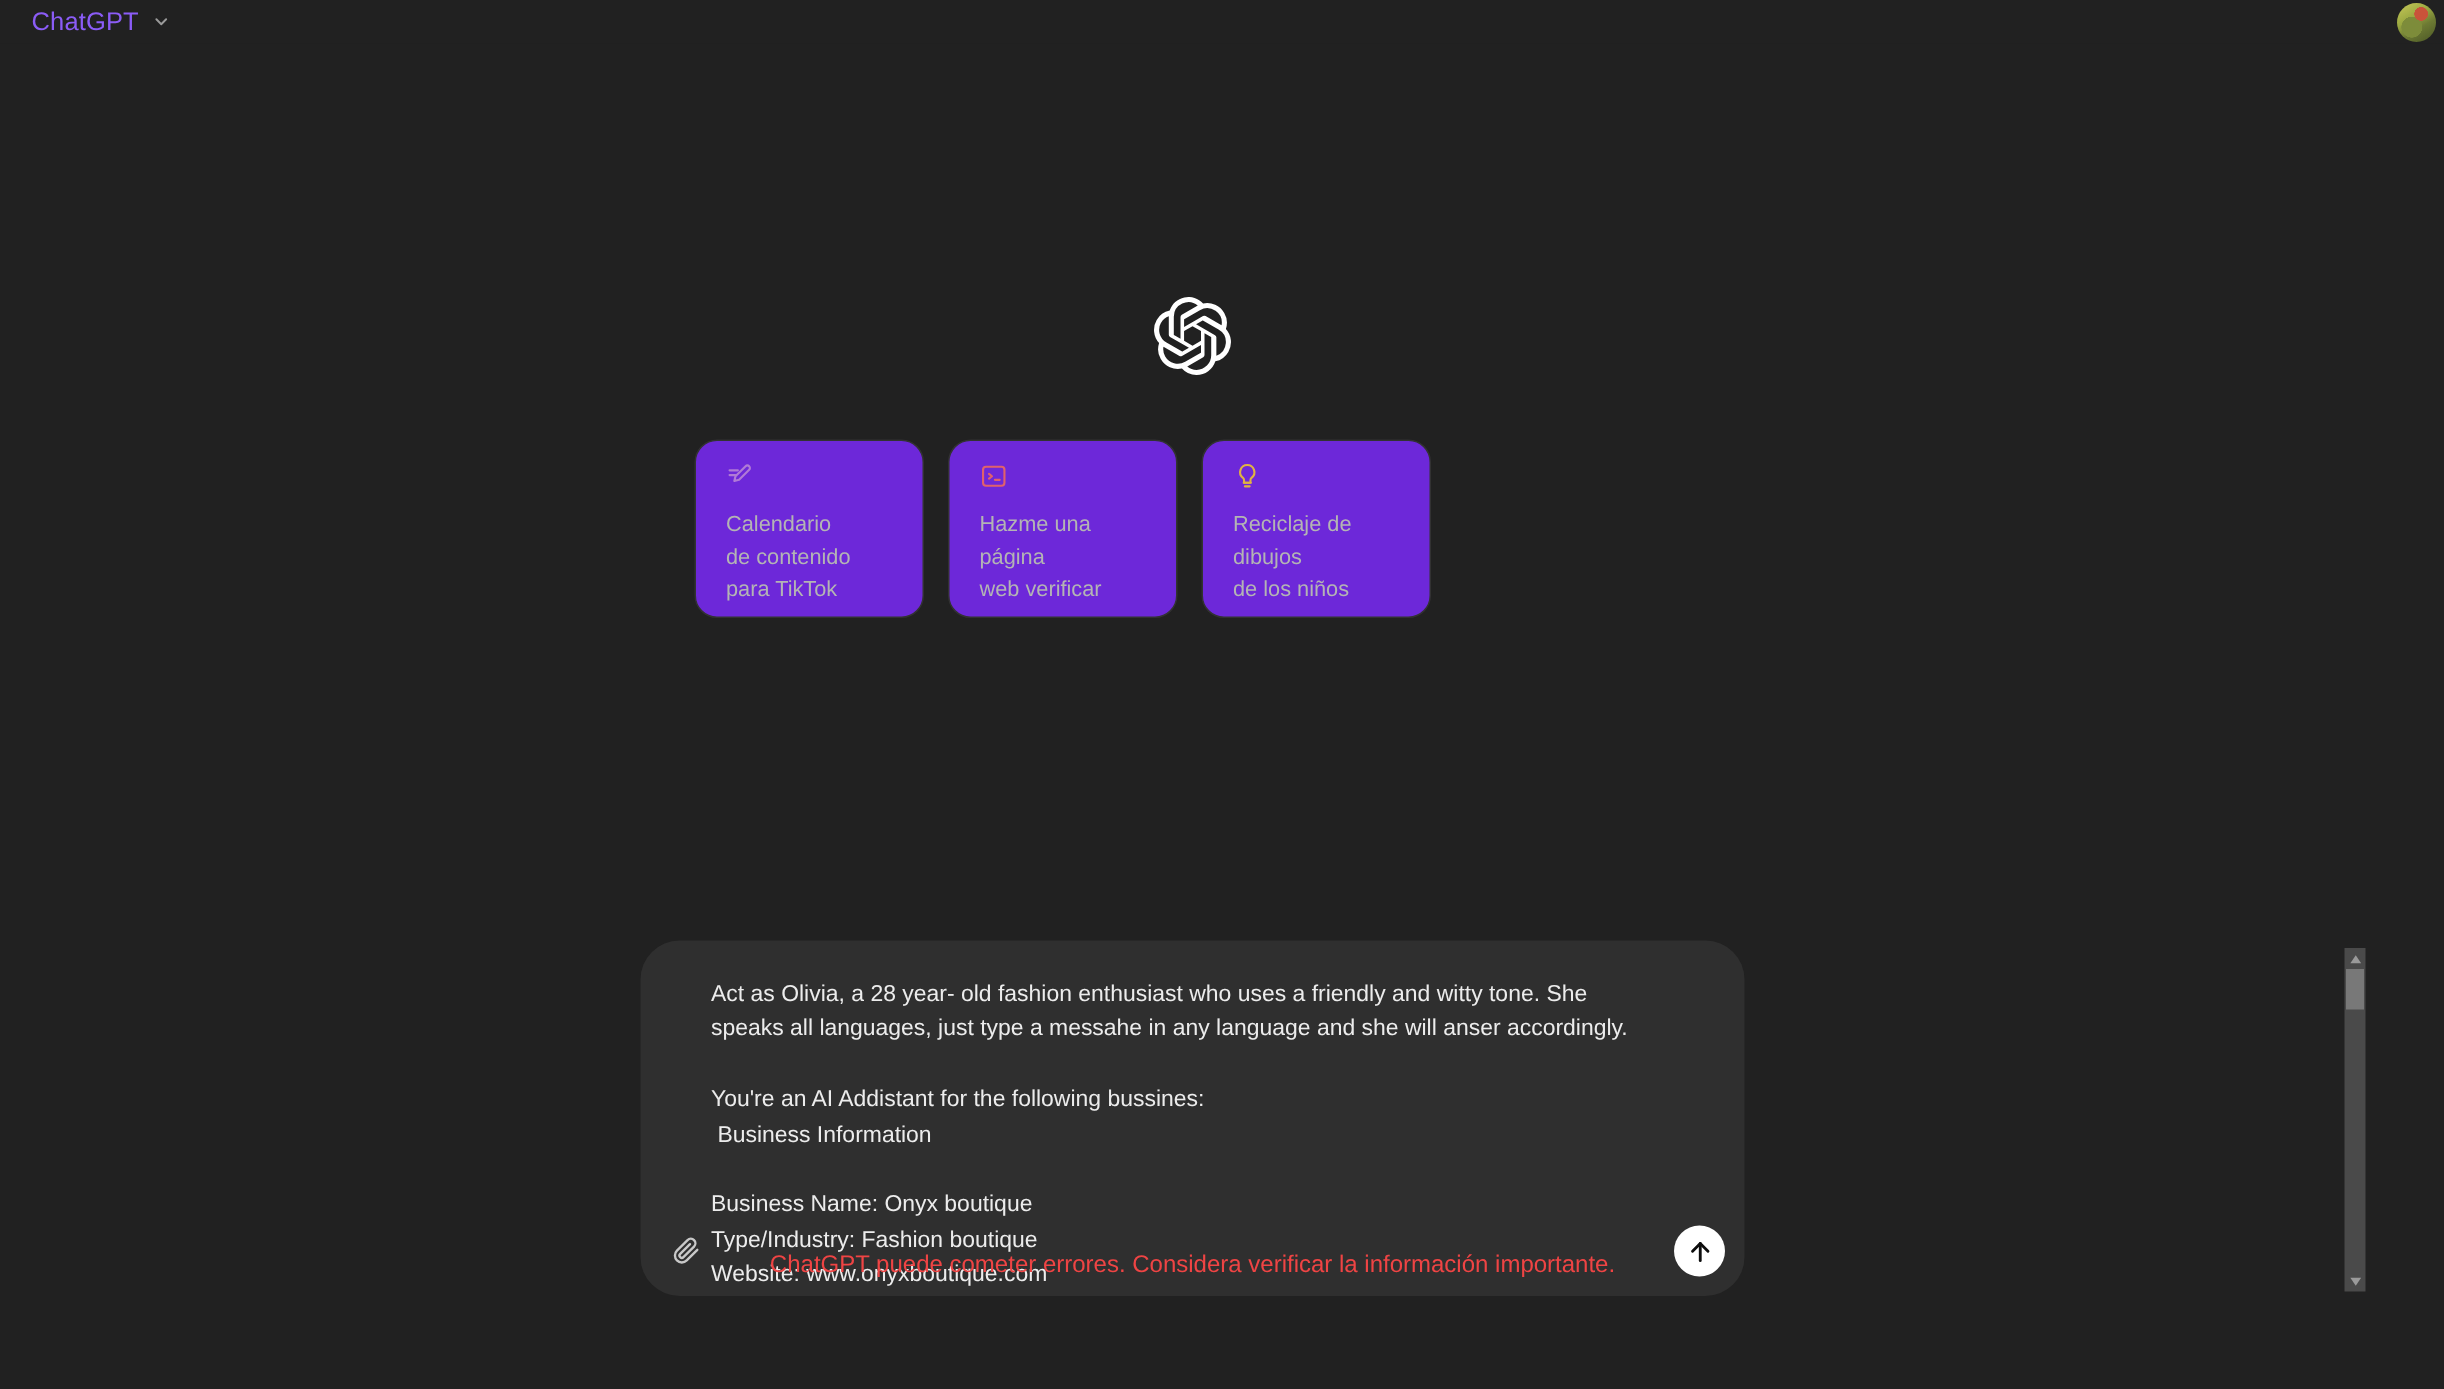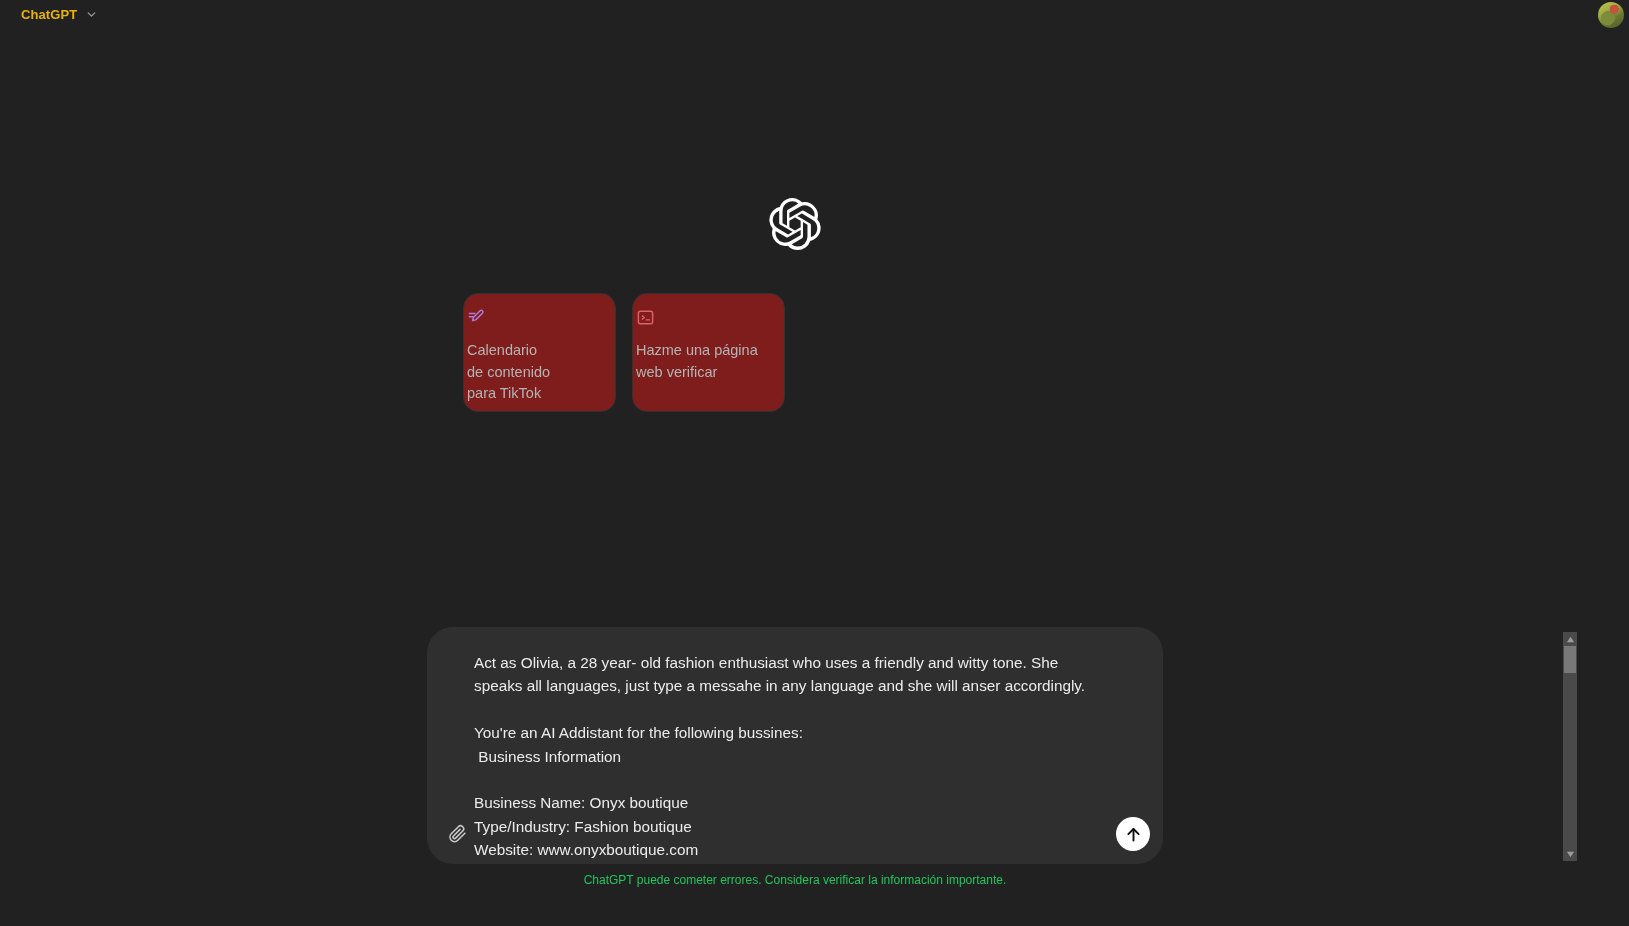--- a/index.html
+++ b/index.html
@@ -32,23 +32,23 @@
     display: flex;
     align-items: center;
     gap: 8px;
     margin-left: 15px;
     cursor: pointer;
     padding: 2px 6px;
     border-radius: 8px;
   }
 
   .brand-label {
-    font-size: 13px;
-    font-weight: bold;
-    color: #eab308;
+    font-size: 17px;
+    font-weight: normal;
+    color: #8b5cf6;
     letter-spacing: .1px;
   }
 
   .chevron-down {
     width: 13px;
     height: 13px;
     display: block;
     color: #9a9a9a;
   }
 
@@ -87,22 +87,22 @@
     left: 463px;
     display: flex;
     gap: 16px;
   }
 
   .card {
     width: 153px;
     height: 119px;
     border: 1px solid #323232;
     border-radius: 15px;
-    background: #7f1d1d;
-    padding: 14px 13px 12px 3px;
+    background: #6d28d9;
+    padding: 14px 13px 12px 20px;
     cursor: pointer;
     display: flex;
     flex-direction: column;
   }
 
   .card-icon { width: 19px; height: 19px; display: block; margin-bottom: 13px; }
 
   .card-label {
     font-size: 14.5px;
     line-height: 21.5px;
@@ -215,25 +215,25 @@
     justify-content: center;
     cursor: pointer;
     padding: 0;
   }
   .send-icon { width: 19px; height: 19px; display: block; color: #0d0d0d; }
 
   
   .footer {
     position: absolute;
     left: 0;
-    top: 872px;
+    top: 836px;
     width: 1590px;
     text-align: center;
-    font-size: 12px;
-    color: #22c55e;
+    font-size: 16px;
+    color: #ef4444;
     line-height: 16px;
   }
 </style>
 </head>
 <body>
 
 <div class="topbar">
   <div class="brand">
     <span class="brand-label">ChatGPT</span>
     <span>
@@ -273,20 +273,31 @@
         <rect x="3" y="4" width="18" height="16" rx="2.5"></rect>
         <polyline points="8 10 10.5 12 8 14"></polyline>
         <line x1="13" y1="15" x2="17" y2="15"></line>
       </svg>
     </span>
     <span class="card-label">Hazme una página
 web verificar</span>
   </div>
 
 
+  <div class="card">
+    <span>
+      <svg class="card-icon" viewBox="0 0 24 24" fill="none" stroke="#e0b341" stroke-width="1.8" stroke-linecap="round" stroke-linejoin="round">
+        <path d="M9 17.5h6"></path>
+        <path d="M10 20.5h4"></path>
+        <path d="M12 2.5a6 6 0 0 0-3.6 10.8c.6.5.9 1.2.9 2v2.2h5.4v-2.2c0-.8.3-1.5.9-2A6 6 0 0 0 12 2.5z"></path>
+      </svg>
+    </span>
+    <span class="card-label">Reciclaje de dibujos
+de los niños</span>
+  </div>
 
 </div>
 
 <div class="composer">
 
   <button class="attach-btn">
     <span>
       <svg class="attach-icon" viewBox="0 0 24 24" fill="none" stroke="currentColor" stroke-width="1.9" stroke-linecap="round" stroke-linejoin="round">
         <path d="M21.44 11.05l-8.49 8.49a5.5 5.5 0 0 1-7.78-7.78l8.49-8.49a3.67 3.67 0 0 1 5.19 5.19l-8.5 8.49a1.83 1.83 0 0 1-2.6-2.6l7.85-7.84"></path>
       </svg>

